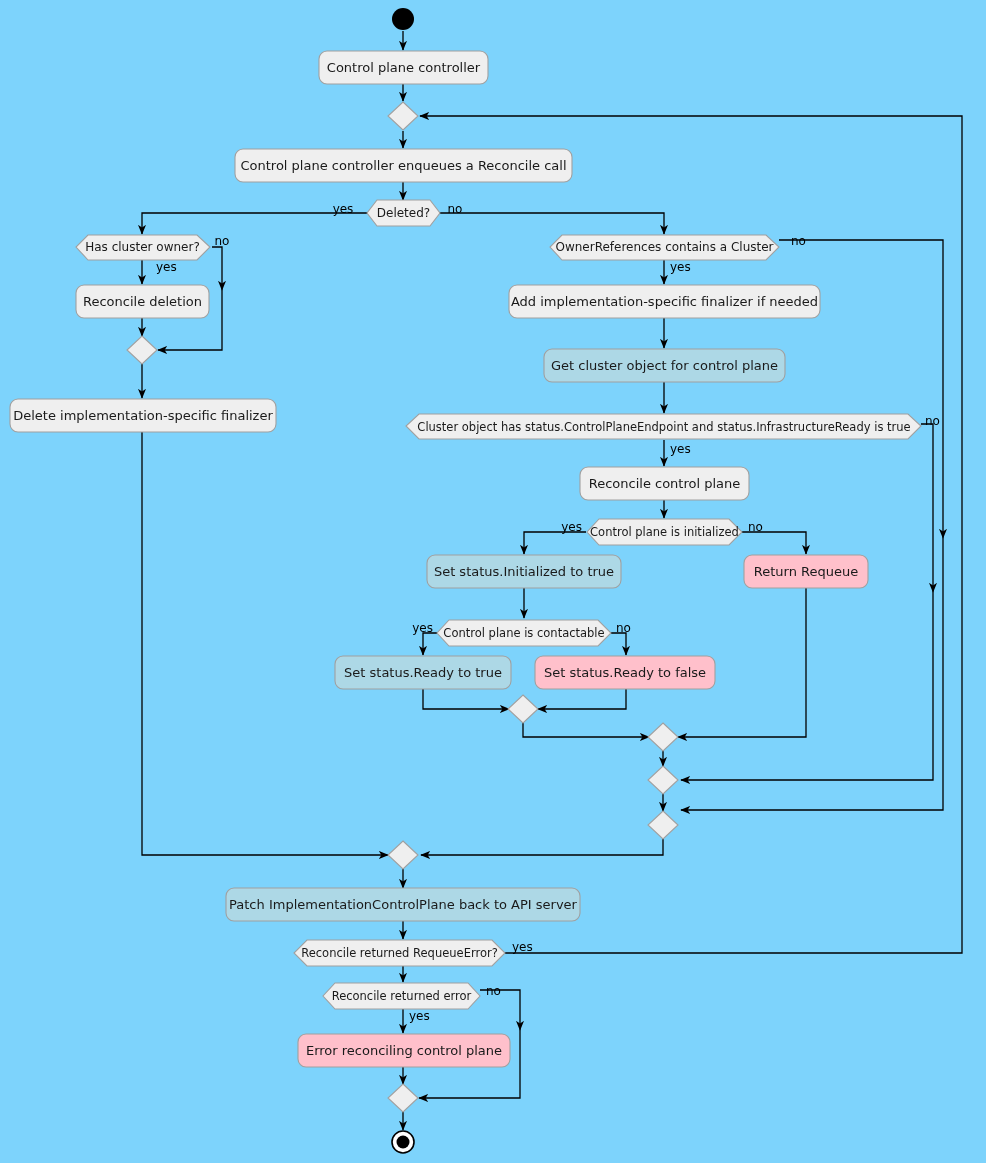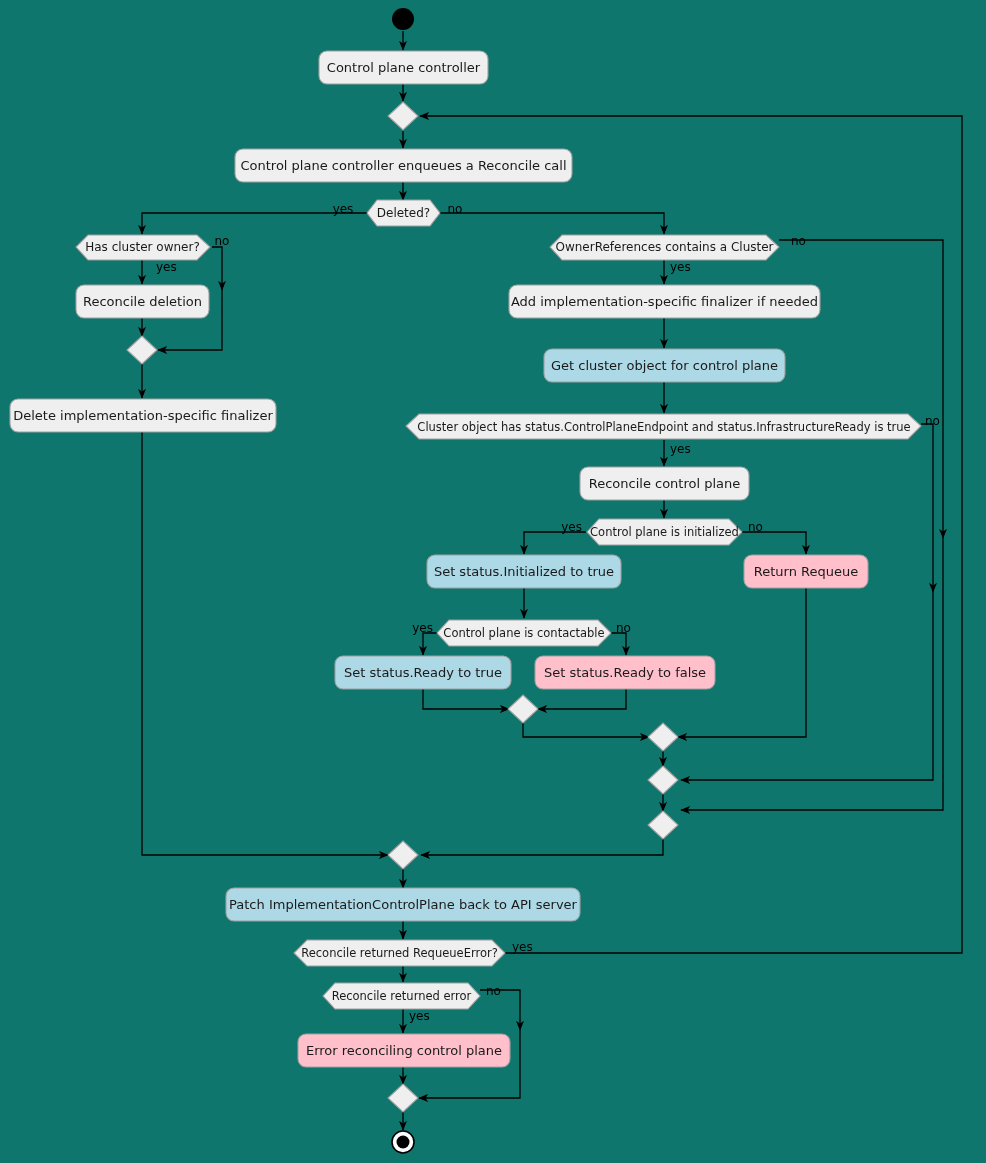--- a/index.html
+++ b/index.html
@@ -5,21 +5,21 @@
 <style>
   html, body {
     margin: 0;
     padding: 0;
     background: #FFFFFF;
   }
   #diagram-root {
     position: relative;
     width: 986px;
     height: 1163px;
-    background: #0f766e;
+    background: #7dd3fc;
     font-family: "DejaVu Sans", sans-serif;
     overflow: hidden;
   }
   #flow-svg {
     position: absolute;
     left: 0;
     top: 0;
     width: 986px;
     height: 1163px;
   }

